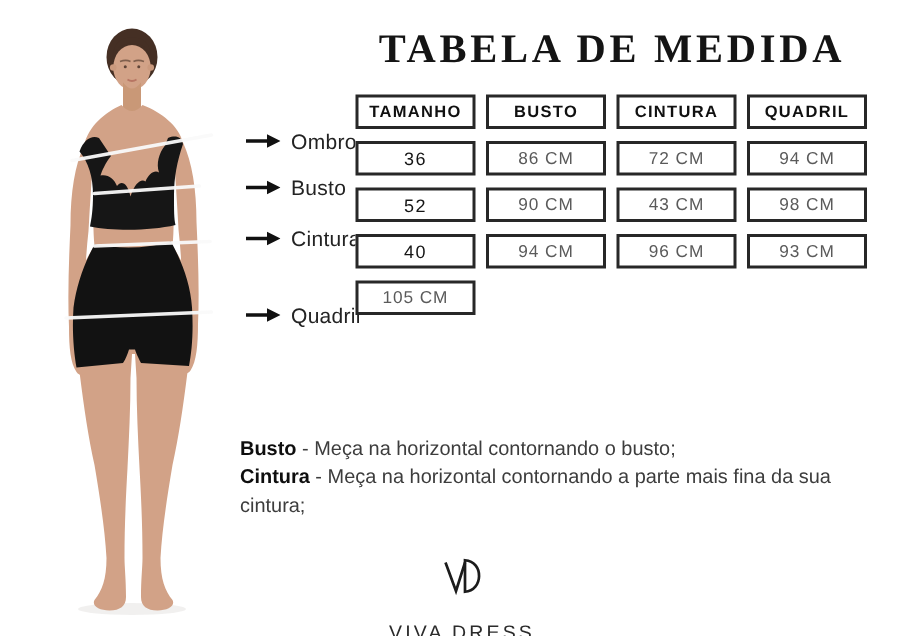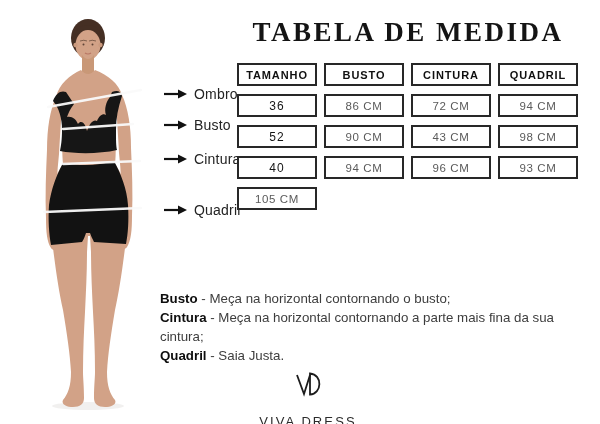--- a/index.html
+++ b/index.html
@@ -200,21 +200,20 @@
     <div class="cell">94 CM</div>
 
     <div class="cell">96 CM</div>
     <div class="cell">93 CM</div>
     <div class="cell">105 CM</div>
   </div>
 
   <div class="notes">
     <div><b>Busto</b><span> - Meça na horizontal contornando o busto;</span></div>
     <div><b>Cintura</b><span> - Meça na horizontal contornando a parte mais fina da sua cintura;</span></div>
-    <div><b>Quadril</b><span> - Saia Justa.</span></div>
   </div>
 
   <div class="logo">
     <svg width="34" height="26" viewBox="0 0 34 26">
       <path d="M6,4 L13,23 L19,4" fill="none" stroke="#1c1c1c" stroke-width="1.8" stroke-linejoin="miter"></path>
       <path d="M19,2.5 L19,23.5 C31,23 32,3.5 19,2.5 Z" fill="none" stroke="#1c1c1c" stroke-width="1.8"></path>
     </svg>
     <div class="brand-name">VIVA DRESS</div>
   </div>
 

